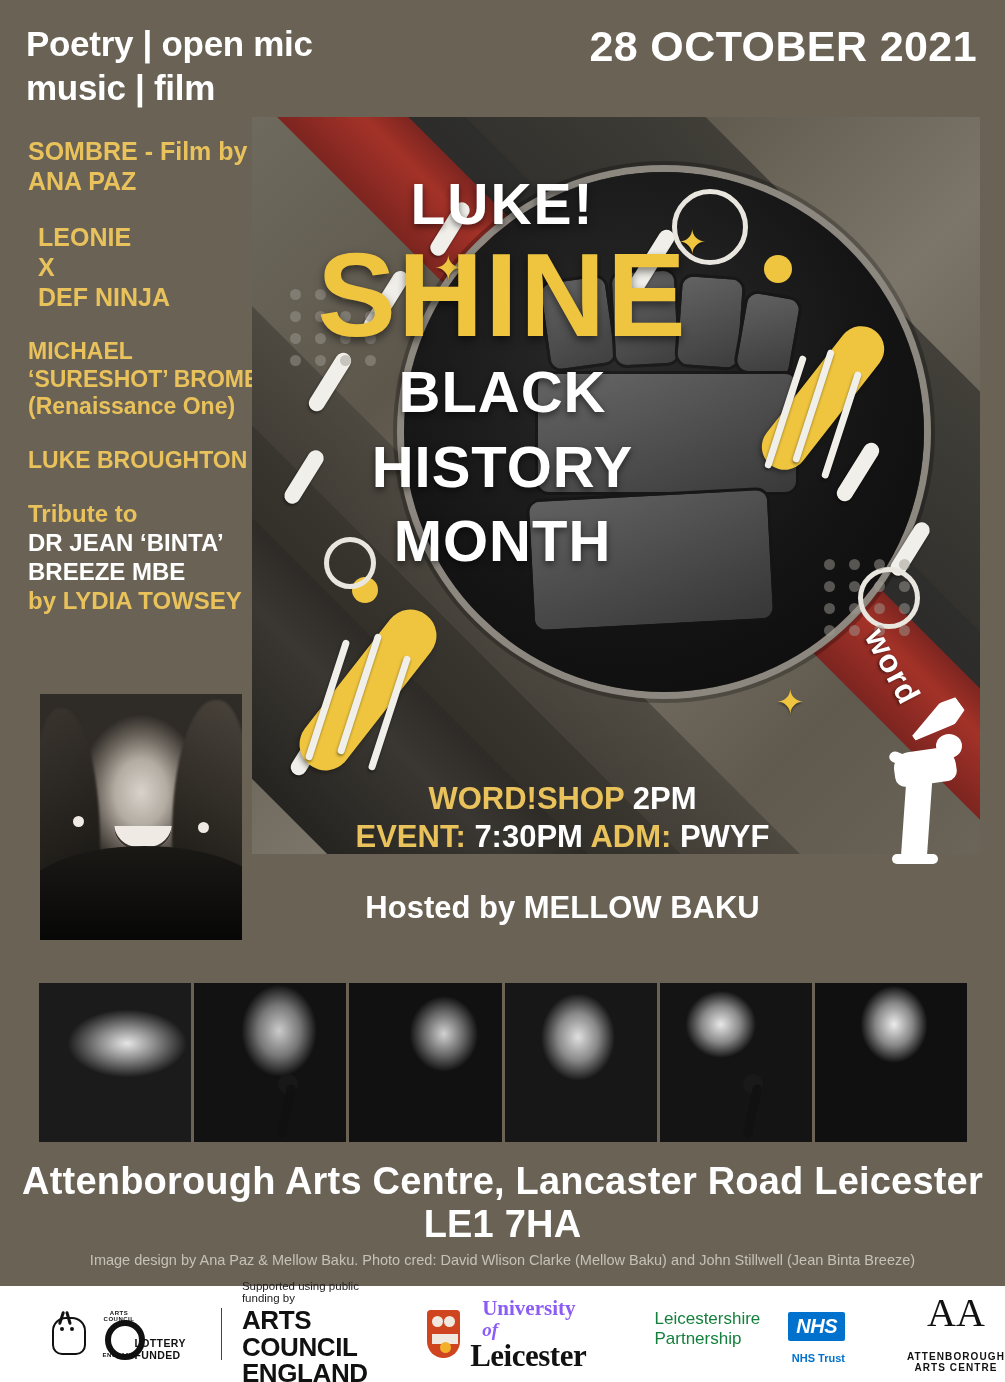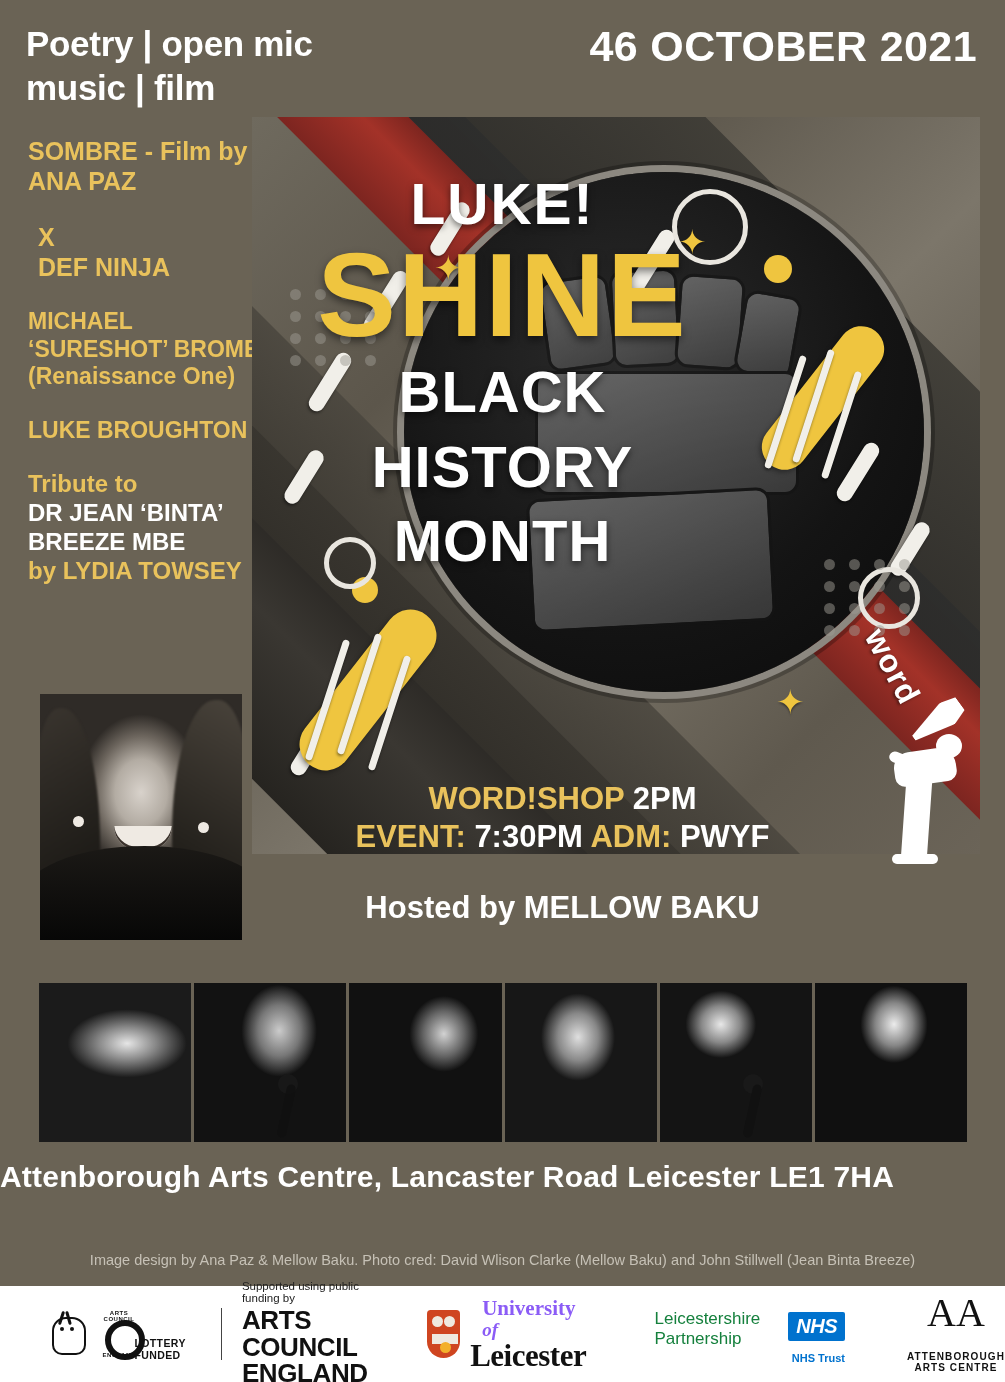--- a/index.html
+++ b/index.html
@@ -134,22 +134,22 @@
       linear-gradient(200deg,#9d9a95 0%,#3c3a37 45%,#0a0a0a 85%);}
   .p6{background:
       radial-gradient(ellipse 40px 46px at 52% 26%, #f0ece7 0%, #8b8782 46%, #101010 84%),
       linear-gradient(150deg,#5c5955,#060606);}
   .strip .cell .mic{position:absolute;width:9px;height:54px;background:#111;border-radius:5px;
     left:58%;bottom:4px;transform:rotate(12deg);opacity:.85;}
   .strip .cell .micball{position:absolute;width:20px;height:20px;border-radius:50%;background:#1a1a1a;
     left:55%;bottom:48px;opacity:.9;}
 
   
-  .venue{position:absolute;left:0;right:0;top:1160px;color:#ffffff;
-    font-size:30px;font-weight:600;letter-spacing:.2px;}
+  .venue{position:absolute;left:0;right:0;top:1160px;text-align:center;color:#ffffff;
+    font-size:38px;font-weight:600;letter-spacing:.2px;}
   .web{position:absolute;left:0;right:0;top:1204px;text-align:center;color:#ffffff;
     font-size:30px;font-weight:600;}
   .credit{position:absolute;left:0;right:0;top:1252px;text-align:center;color:#c6c1b6;
     font-size:14.5px;font-weight:400;}
 
   
   .logobar{position:absolute;left:0;top:1286px;width:1005px;height:96px;background:#ffffff;
     display:flex;align-items:center;}
   .logo{display:flex;align-items:flex-end;}
   .lot{margin-left:48px;display:flex;align-items:center;gap:8px;}
@@ -194,28 +194,29 @@
 </style>
 </head>
 <body>
 
 <div class="poster">
 
   <div class="hdr-left">
     <div>Poetry | open mic</div>
     <div>music |  film</div>
   </div>
-  <div class="hdr-date">46 OCTOBER 2021</div>
+  <div class="hdr-date">28 OCTOBER 2021</div>
 
   <div class="lineup">
     <div class="blk">
       <div class="gold l-26">SOMBRE - Film by</div>
       <div class="gold l-26">ANA PAZ</div>
     </div>
     <div class="blk indent">
+      <div class="gold l-26">LEONIE</div>
       <div class="gold l-26">X</div>
       <div class="gold l-26">DEF NINJA</div>
     </div>
     <div class="blk">
       <div class="gold l-24">MICHAEL</div>
       <div class="gold l-24">‘SURESHOT’ BROME</div>
       <div class="gold l-24">(Renaissance One)</div>
     </div>
     <div class="blk">
       <div class="gold l-24">LUKE BROUGHTON</div>

